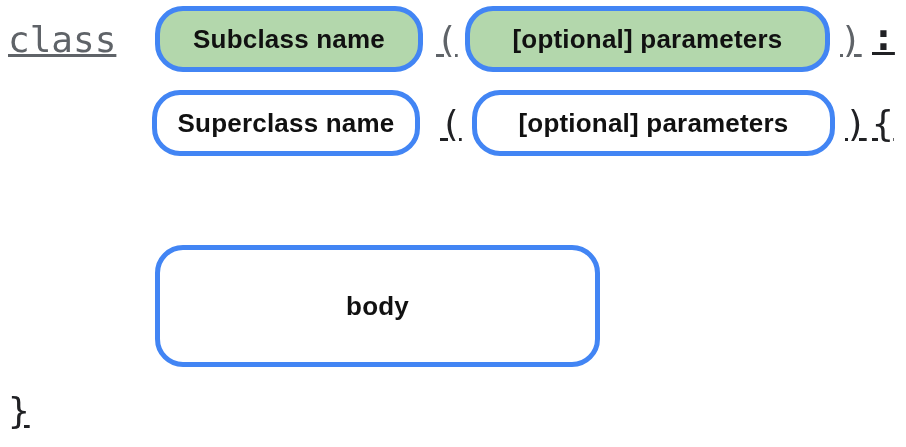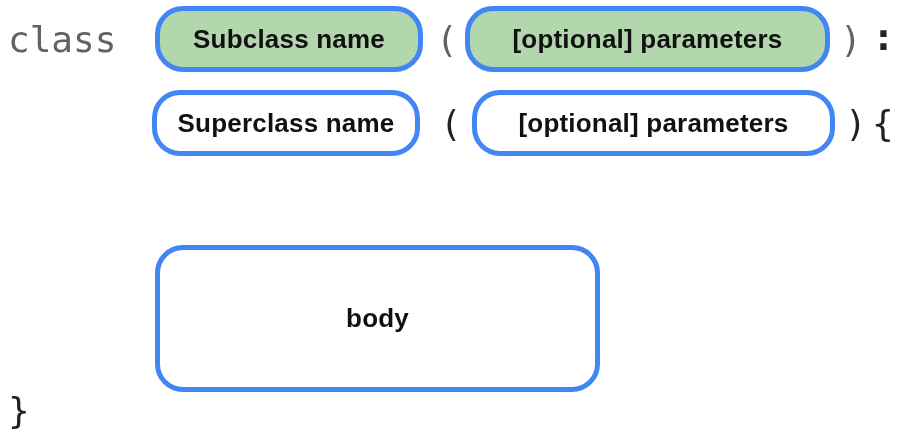--- a/index.html
+++ b/index.html
@@ -17,20 +17,21 @@
     font-family:"Liberation Sans",sans-serif;
   }
   .code{
     position:absolute;
     height:66px;
     display:flex;align-items:center;
     font-family:"DejaVu Sans Mono","Liberation Mono",monospace;
     font-size:36px;
     color:var(--gray);
     white-space:pre;
+    text-decoration:underline;
   }
   .code.dark{color:var(--black);}
   .code.bold{font-weight:700;color:var(--black);}
   .pill{
     position:absolute;
     box-sizing:border-box;
     height:66px;
     border:5px solid var(--blue);
     border-radius:28px;
     background:#fff;
@@ -49,21 +50,21 @@
   .r1-close{left:840px;top:6px;}
   .r1-colon{left:872px;top:4px;font-size:38px;}
   
   .box-superclass{left:152px;top:90px;width:268px;justify-content:center;}
   .r2-open{left:440px;top:90px;}
   .box-params2{left:472px;top:90px;width:363px;}
   .r2-close{left:845px;top:90px;}
   .r2-brace{left:872px;top:90px;}
   
   .box-body{
-    left:155px;top:245px;width:445px;height:147px;
+    left:155px;top:245px;width:445px;height:122px;
   }
   
   .close-brace{left:8px;top:380px;height:60px;}
 </style>
 </head>
 <body>
 
 <div class="canvas">
 
   <span class="code kw-class">class</span>

